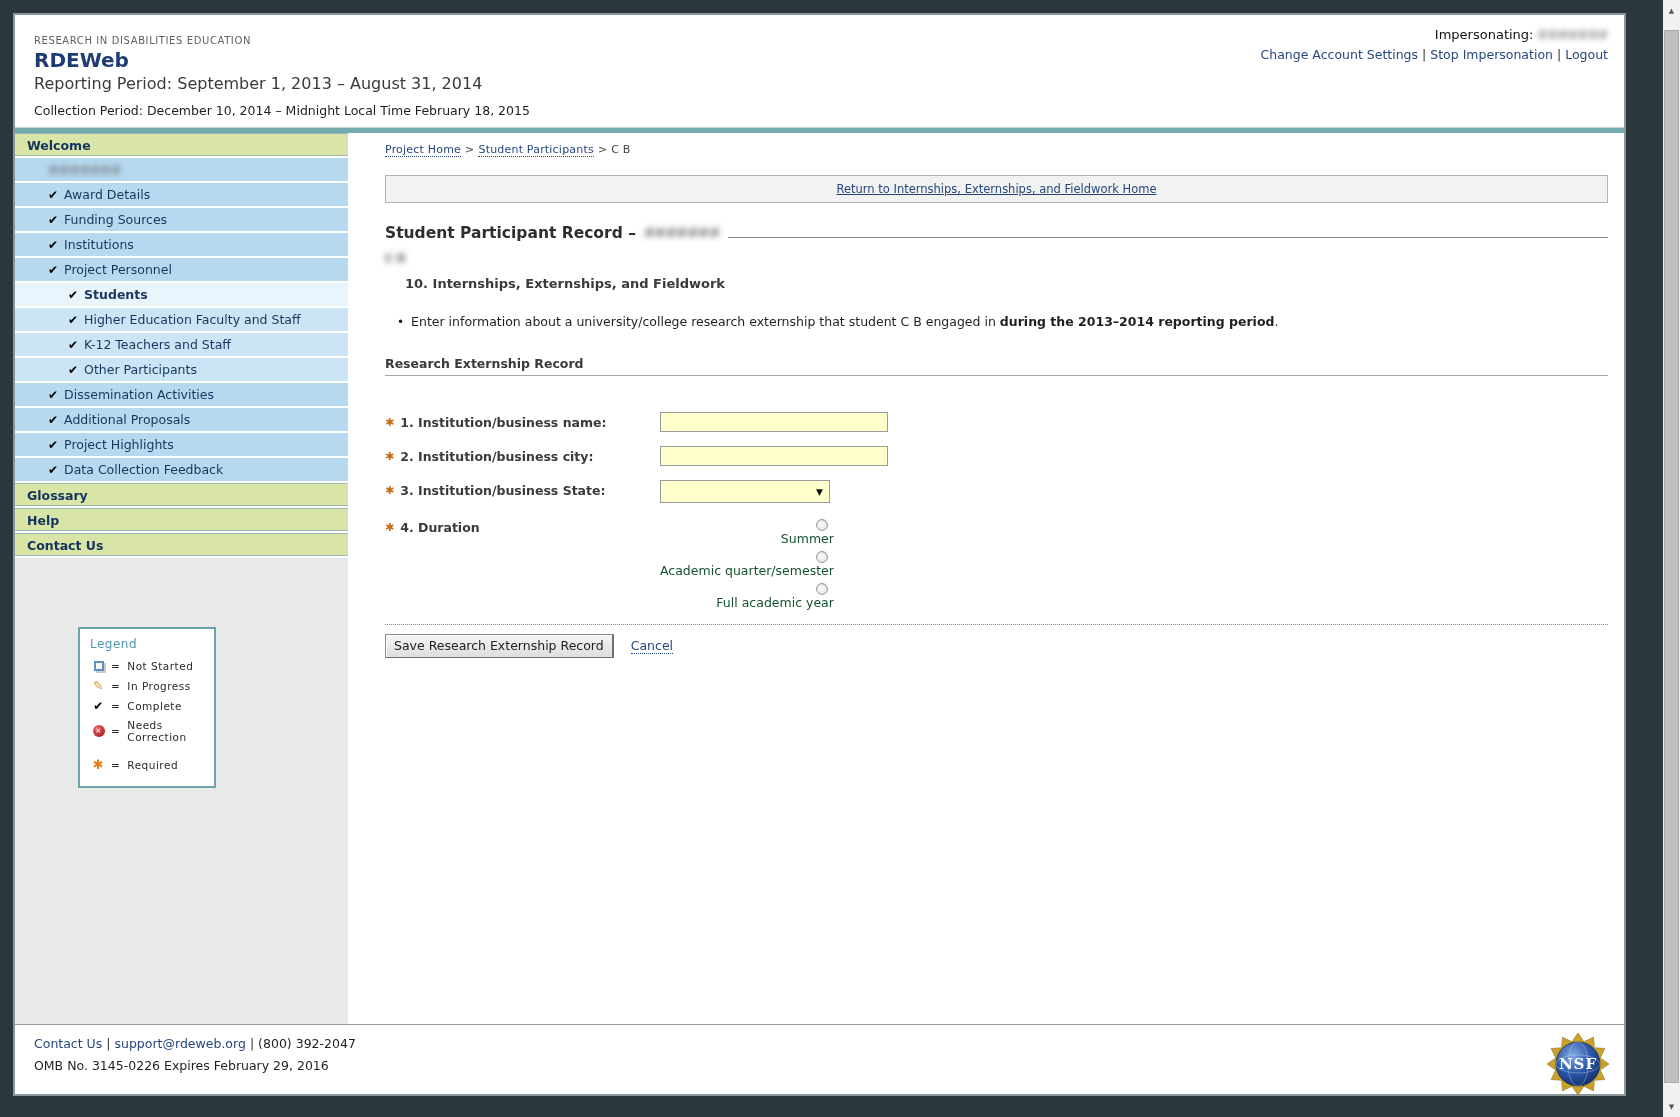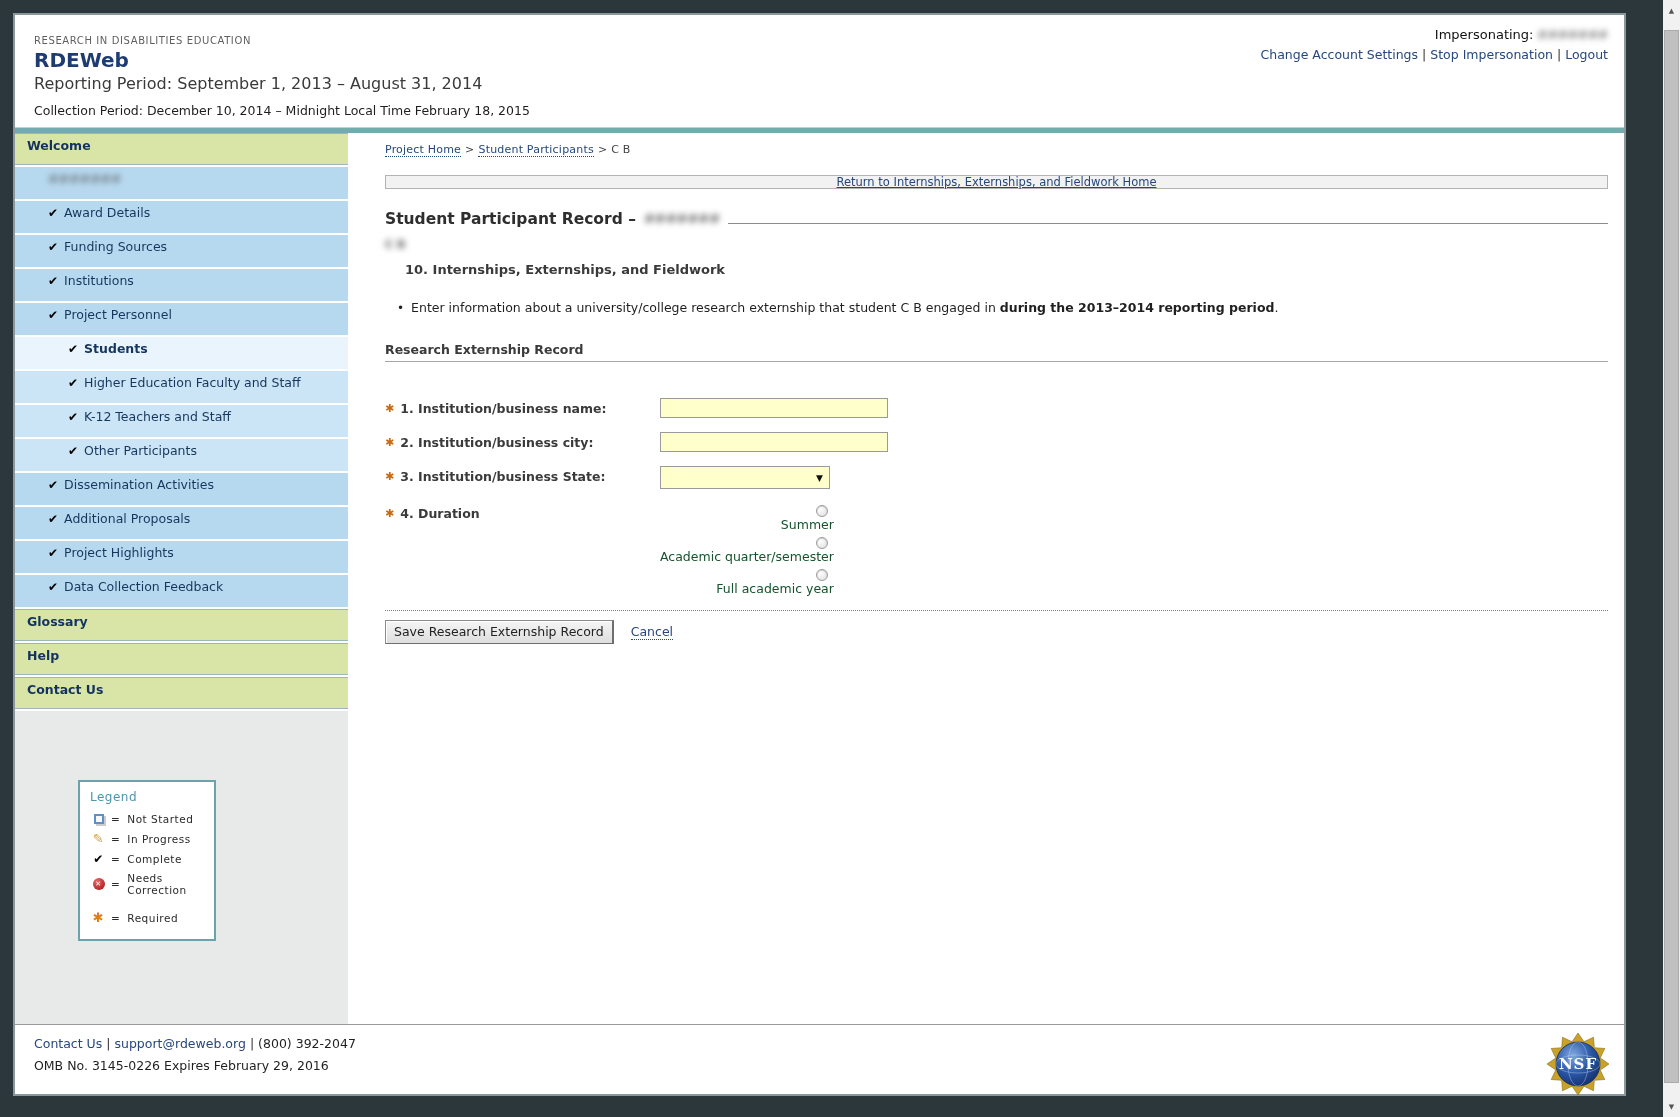--- a/index.html
+++ b/index.html
@@ -32,21 +32,21 @@
   .redact { filter:blur(3px); color:#575757; }
   .redact-name { display:inline-block; font-size:12px; }
 
   .teal-bar { height:6px; background:#74ABAE; border-top:1px solid #C2D2D6; flex:0 0 auto; }
 
   
   .bodyrow { display:flex; flex:1 1 auto; min-height:0; background:#fff; }
 
   
   .sidebar { width:333px; flex:0 0 auto; display:flex; flex-direction:column; background:#fff; }
-  .nav-row { height:32px; line-height:23px; margin-bottom:2px; font-size:12.5px; color:#16365D; white-space:nowrap; cursor:pointer; }
+  .nav-row { height:23px; line-height:23px; margin-bottom:2px; font-size:12.5px; color:#16365D; white-space:nowrap; cursor:pointer; }
   .nav-section { background:#D8E5A6; font-weight:700; color:#14325E; padding-left:12px;
                  border-top:1px solid #9DB7B9; border-bottom:1px solid #9DB7B9; }
   .nav-item { background:#B7D9F0; padding-left:33px; }
   .nav-sub  { background:#CBE5F6; padding-left:53px; }
   .nav-selected { background:#F0F7FC; font-weight:700; border:1px solid #A9B6BE; border-bottom:none;
                   border-right-color:#5F7077; padding-left:32px; }
   .nav-sub-selected { background:#E9F4FC; font-weight:700; }
   .check { color:#000; font-size:12px; margin-right:6px; }
 
   .sidebar-fill { flex:1 1 auto; background:#E8E9E9; padding-top:69px; }
@@ -61,21 +61,21 @@
   .icn-check { color:#000; font-size:12px; font-weight:700; }
   .icn-needs { width:12px; height:12px; border-radius:50%; background:radial-gradient(circle at 35% 30%, #E86A6A, #A00C0C);
                color:#fff; font-size:7px; font-weight:700; display:flex; align-items:center; justify-content:center; }
   .icn-required { color:#E07D1A; font-size:13px; }
 
   
   .main { flex:1 1 auto; min-width:0; padding:10px 16px 0 37px; background:#fff; }
   .crumbs { font-size:11px; letter-spacing:0.2px; color:#444; }
   .crumb-link { color:#26477E; text-decoration:none; border-bottom:1px dotted #26477E; }
   .crumb-sep { color:#444; margin:0 4px; }
-  .return-bar { margin-top:19px; height:14px; background:#F2F2F2; border:1px solid #B3B3B3;
+  .return-bar { margin-top:19px; height:28px; background:#F2F2F2; border:1px solid #B3B3B3;
                 display:flex; align-items:center; justify-content:center; }
   .return-link { font-size:11.5px; color:#26477E; text-decoration:underline; }
   .title-row { margin-top:21px; display:flex; align-items:flex-end; }
   .title-text { font-size:15.5px; font-weight:700; color:#2E2E2E; white-space:nowrap; }
   .title-redact { font-size:13px; font-weight:700; margin:0 0 2px 8px; }
   .title-line { flex:1 1 auto; border-bottom:1px solid #8C8C8C; margin:0 0 4px 8px; }
   .sub-redact { margin-top:10px; font-size:11px; font-weight:700; width:30px; }
   .sec-head { margin-top:11px; padding-left:20px; font-size:13px; font-weight:700; color:#3A3A3A; }
   .bullet-row { margin-top:23px; padding-left:12px; font-size:12.5px; color:#1F1F1F; }
   .bullet-glyph { margin-right:7px; font-size:12px; }

